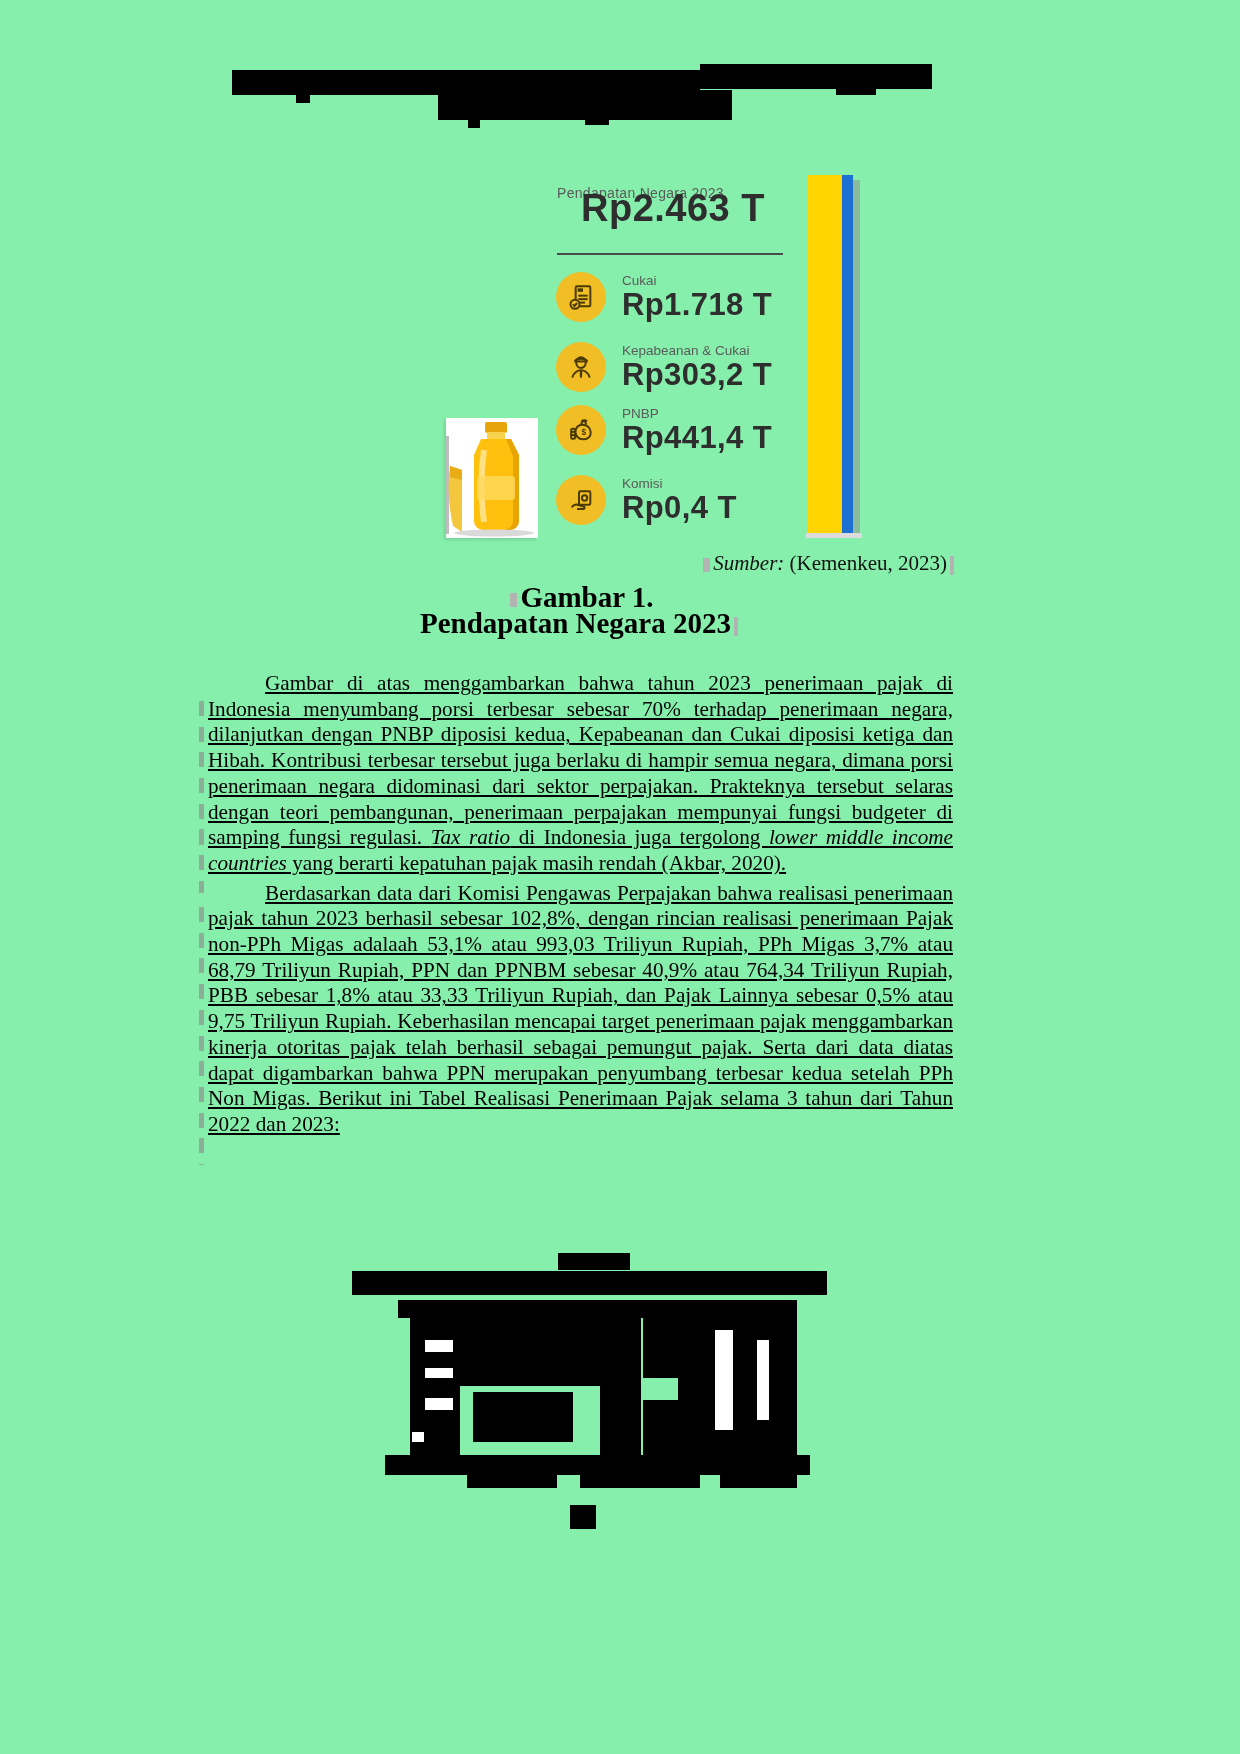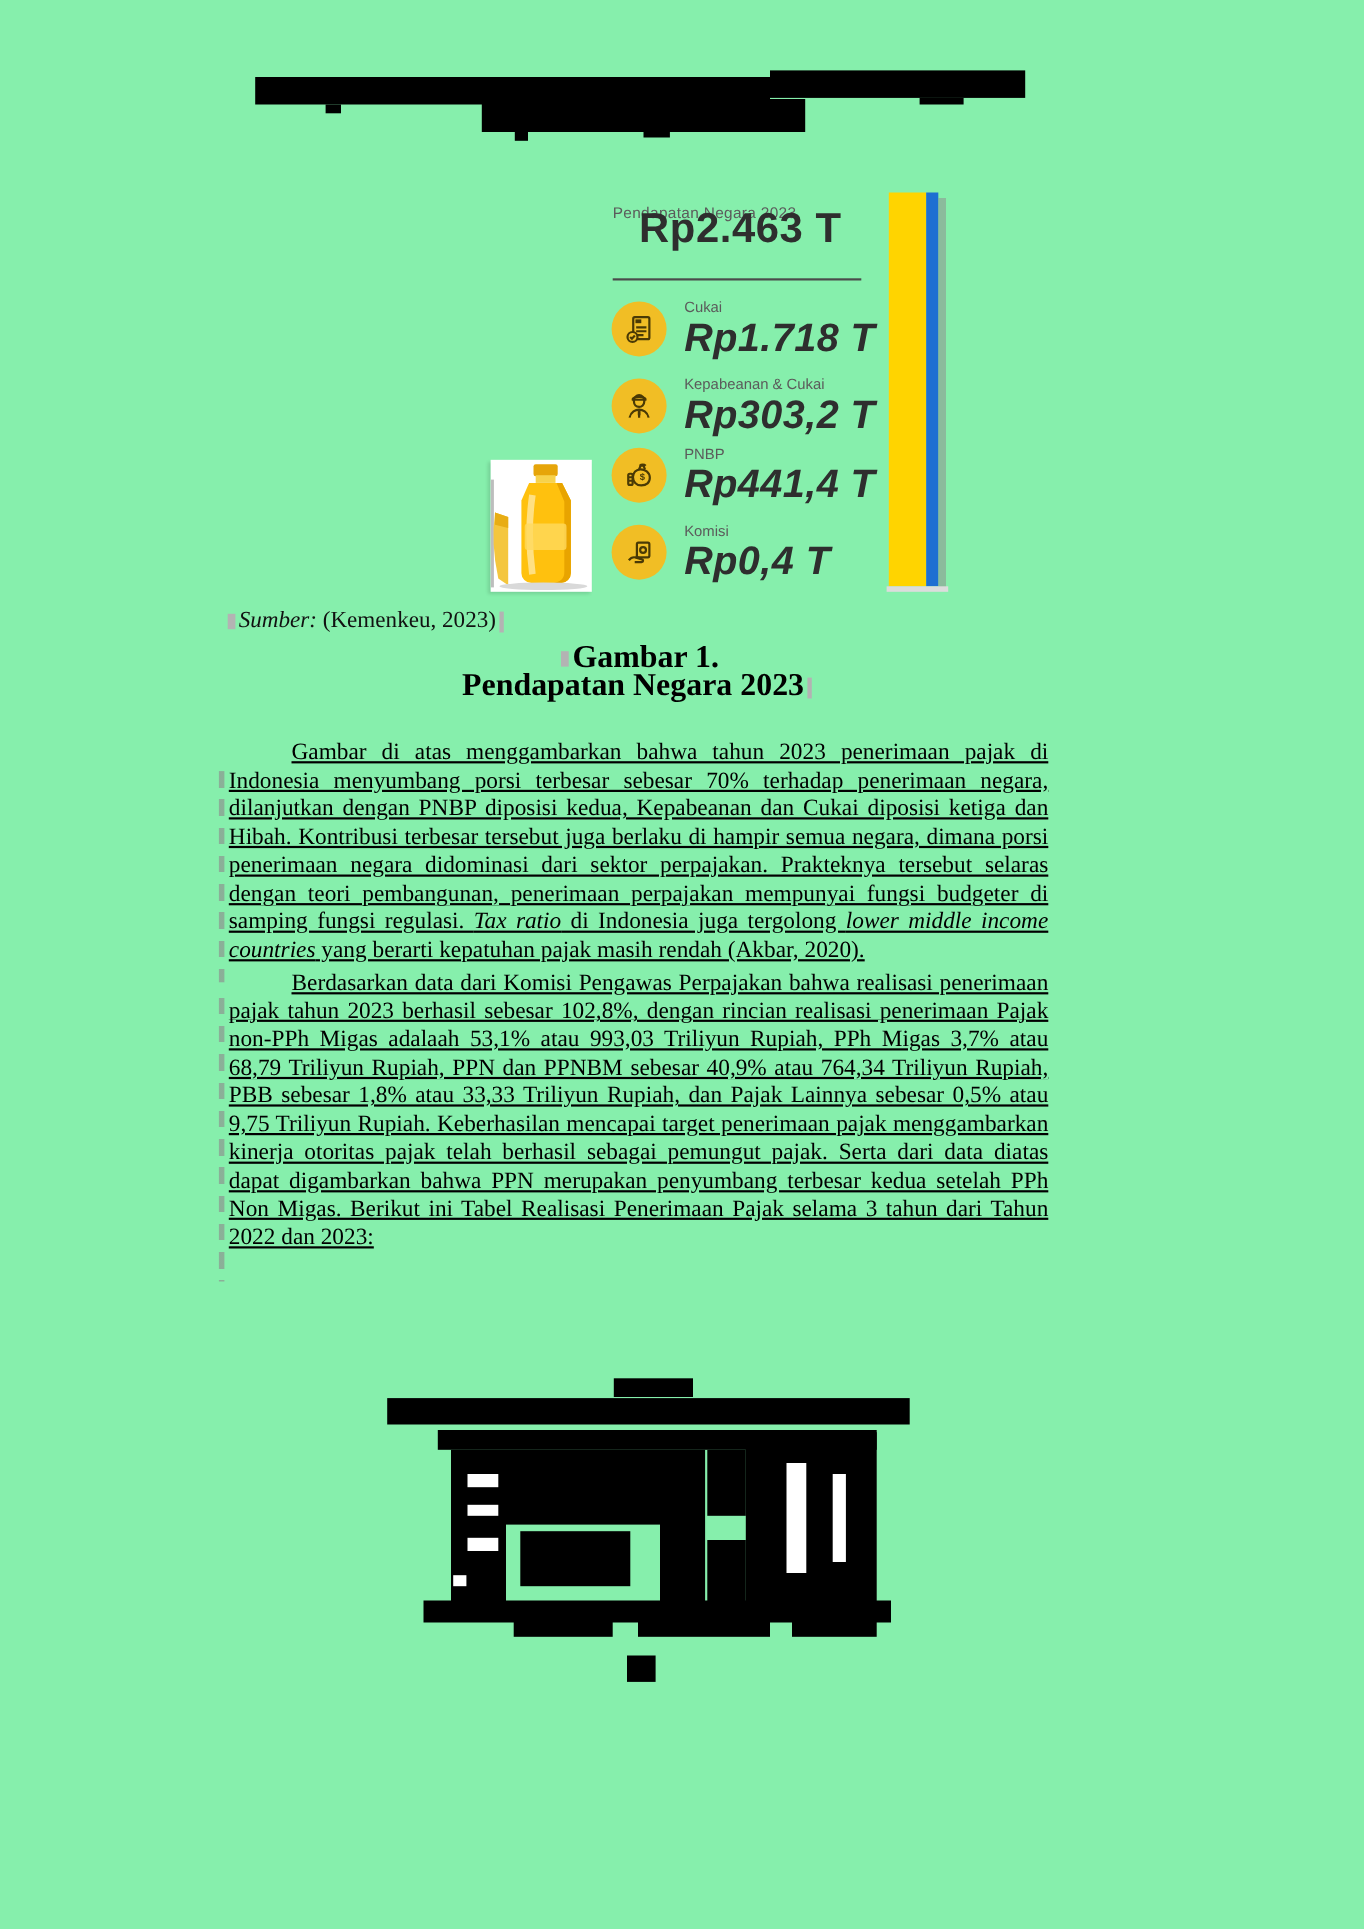--- a/index.html
+++ b/index.html
@@ -28,34 +28,34 @@
     width:50px; height:50px; border-radius:50%; background:#F1BE25;
     display:flex; align-items:center; justify-content:center; flex:0 0 auto;
   }
   .fig-circle svg{width:32px; height:32px;}
   .fig-row-text .fig-row-label{
     font-family:"Liberation Sans", sans-serif;
     font-size:13.5px; color:#5b5b5b; margin-bottom:1px;
   }
   .fig-row-text .fig-row-value{
     font-family:"Liberation Sans", sans-serif;
-    font-size:36px; font-weight:700; color:#2e2e2e; letter-spacing:.4px; line-height:1.05;font-style:italic;
+    font-size:31px; font-weight:700; color:#2e2e2e; letter-spacing:.4px; line-height:1.05;
   }
   .vbar-yellow{position:absolute; left:808px; top:175px; width:34px; height:358px; background:#FFD400;}
   .vbar-blue{position:absolute; left:842px; top:175px; width:11px; height:358px; background:#1E6FD2;}
   .vbar-shadow{position:absolute; left:853px; top:180px; width:7px; height:356px; background:#8f8f8f; opacity:.55;}
   .vbar-foot{position:absolute; left:806px; top:533px; width:56px; height:5px; background:#dcdcdc;}
 
   .photo{position:absolute; left:446px; top:418px; width:92px; height:120px; background:#fff;
          box-shadow:-2px 2px 3px rgba(0,0,0,.12);}
 
   
   .source-line{
     position:absolute; left:204px; top:551px; width:753px;
-    text-align:left; font-size:21px; color:#111;
+    text-align:right; font-size:21px; color:#111;
   }
   .source-line .it{font-style:italic;}
   .fmark{display:inline-block; width:7px; height:14px; background:#b3b3b3; vertical-align:middle; margin:0 3px;}
   .fmark.tall{width:4px; height:19px;}
   .caption{
     position:absolute; left:204px; top:584px; width:753px; text-align:center;
     font-weight:700; font-size:29px; color:#000; line-height:26px;
   }
 
   

